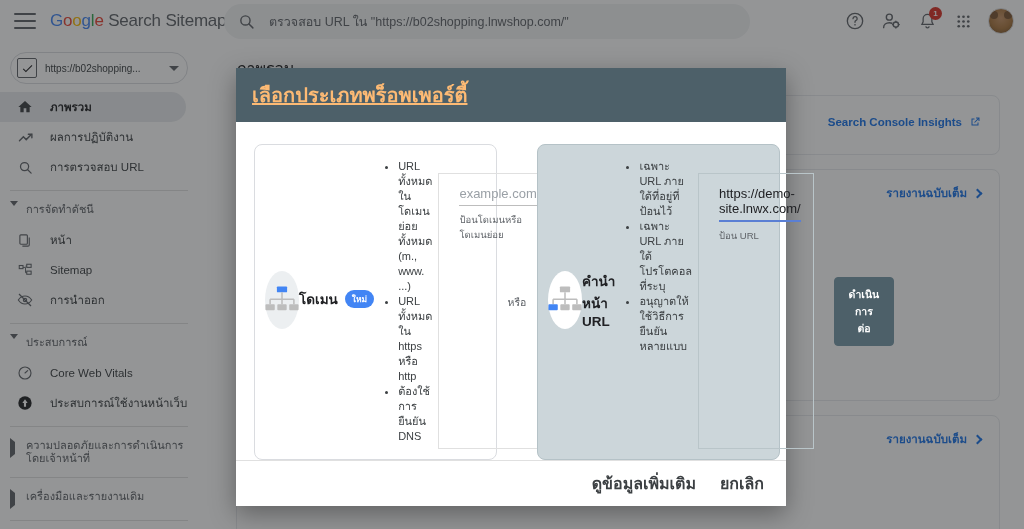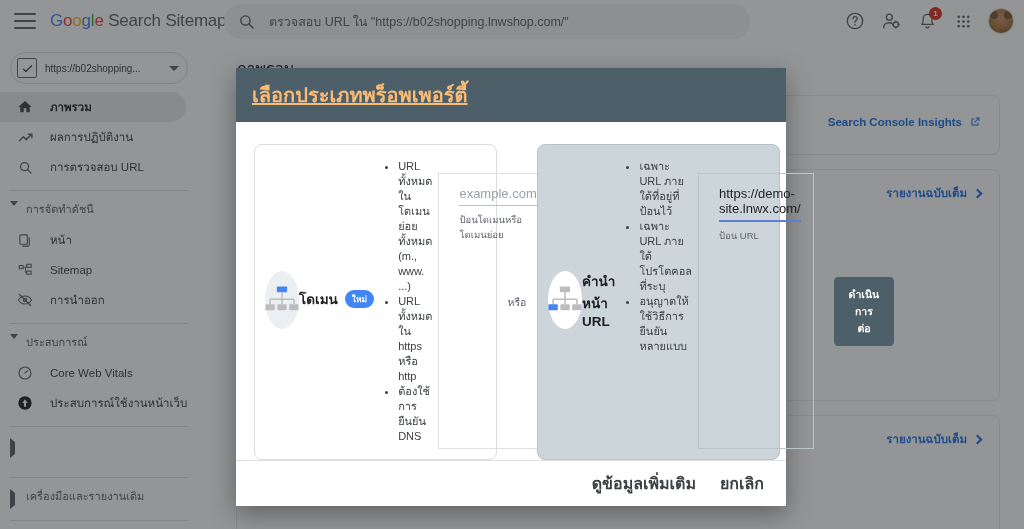--- a/index.html
+++ b/index.html
@@ -267,20 +267,21 @@
             <path d="M12 6.5 16 12h-2.4v5.5h-3.2V12H8z" fill="#fff"></path>
           </svg>
       </span>
       <span class="nlbl">ประสบการณ์ใช้งานหน้าเว็บ</span>
     </div>
 
     <div class="divider"></div>
 
     <div class="grouphdr" style="min-height:34px;">
       <span class="tri"><span class="tri-right"></span></span>
+      <span class="glbl">ความปลอดภัยและการดำเนินการโดยเจ้าหน้าที่</span>
     </div>
 
     <div class="divider"></div>
 
     <div class="grouphdr">
       <span class="tri"><span class="tri-right"></span></span>
       <span class="glbl">เครื่องมือและรายงานเดิม</span>
     </div>
 
     <div class="divider"></div>

